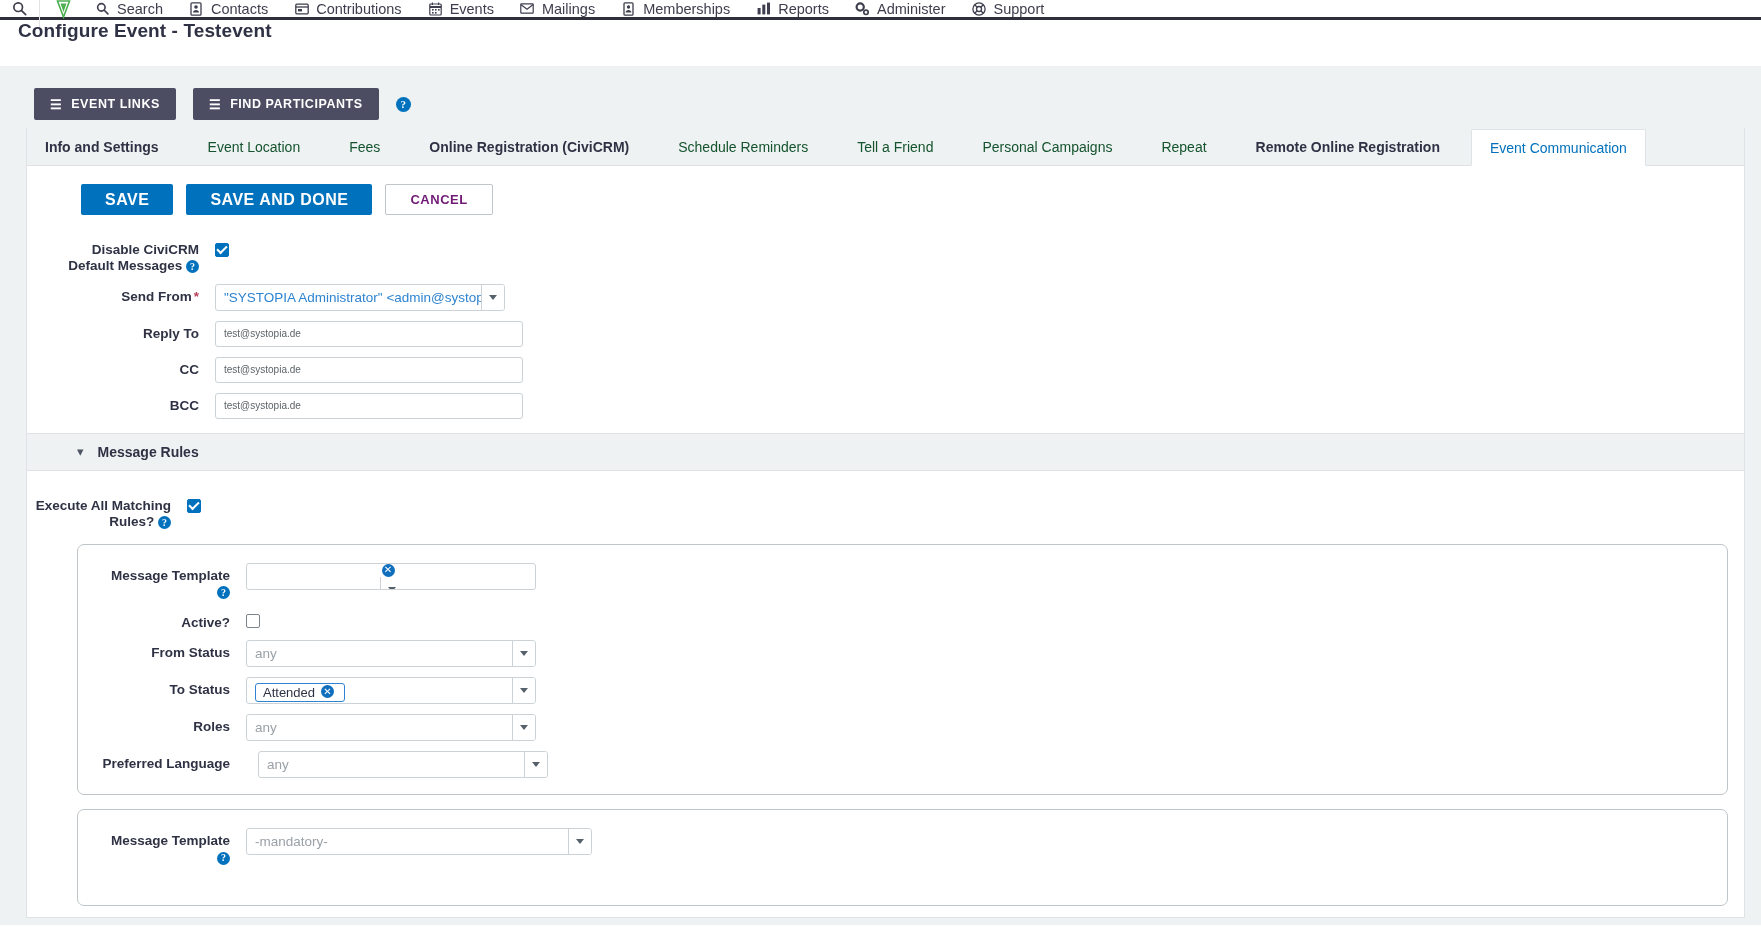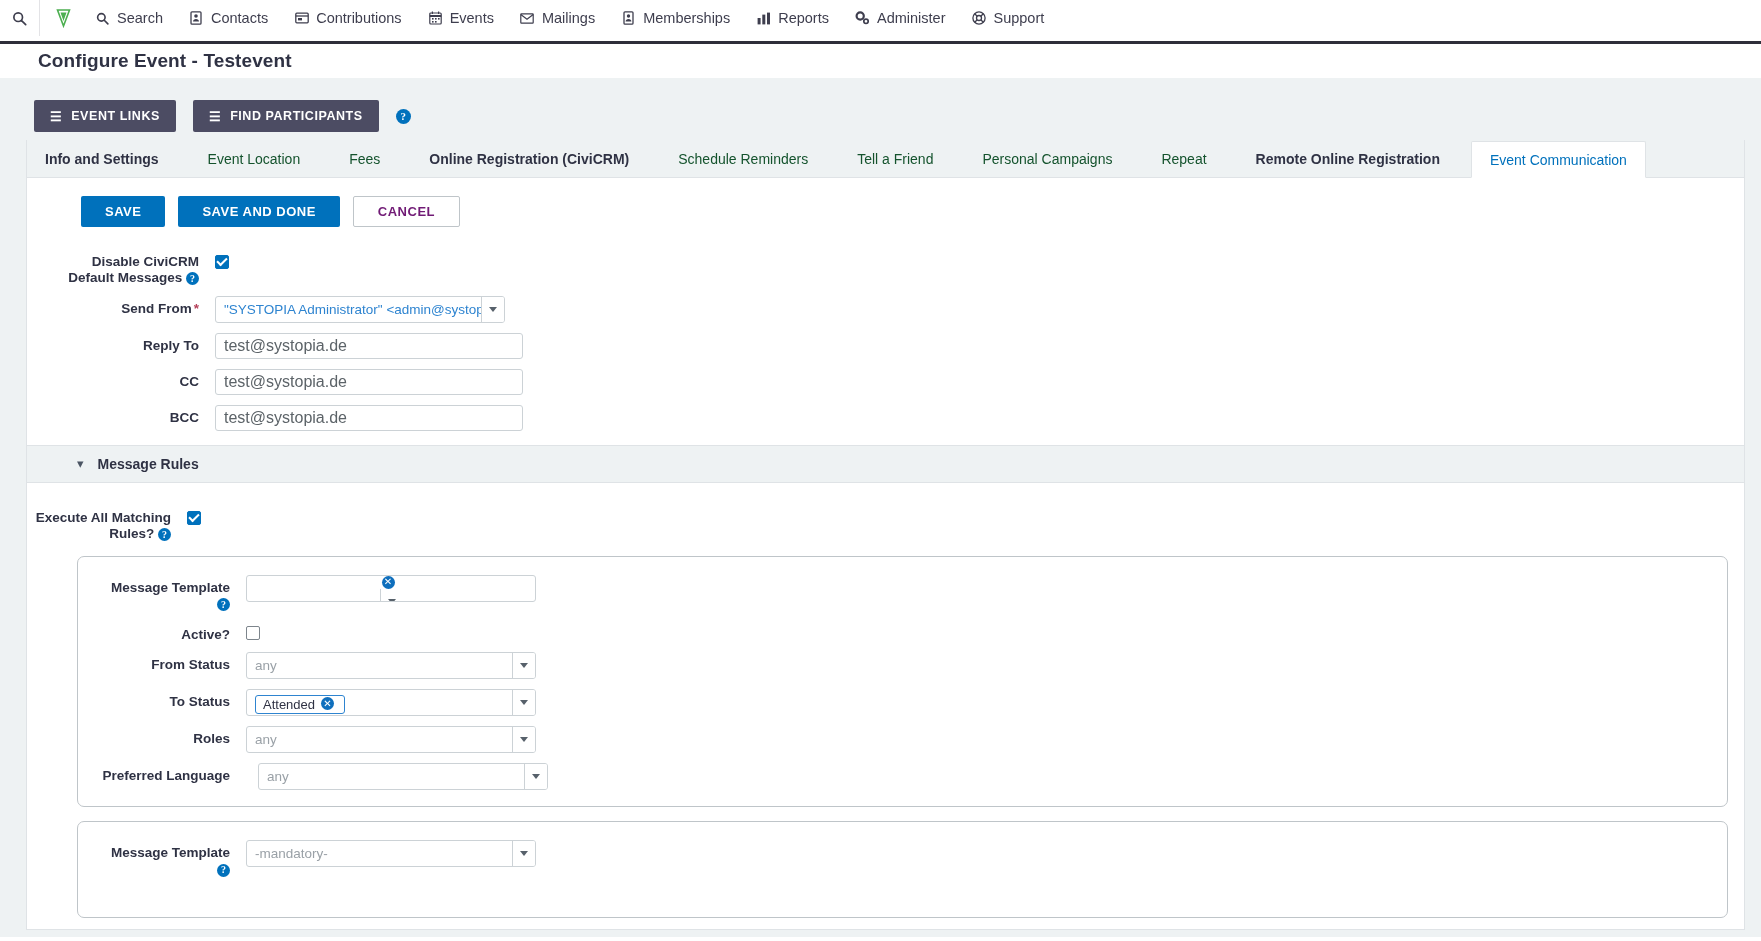--- a/index.html
+++ b/index.html
@@ -7,24 +7,25 @@
     margin: 0; padding: 0;
     width: 1761px; height: 941px;
     overflow: hidden;
     background: #ffffff;
     font-family: "Liberation Sans", sans-serif;
     -webkit-font-smoothing: antialiased;
   }
 
   
   #menubar {
-    height: 44px;
+    height: 20px;
     background: #ffffff;
     border-bottom: 3px solid #2f2f3a;
     display: flex;
+    align-items: center;
     position: relative;
   }
   #menubar .qsearch {
     width: 40px; height: 36px;
     display: flex; align-items: center; justify-content: center;
     border-right: 1px solid #e3e3e6;
     color: #3e3e4e;
   }
   #menubar .logo {
     width: 38px; height: 36px;
@@ -42,25 +43,25 @@
     cursor: pointer;
   }
   .menu-item .mi-ico {
     display: inline-flex; align-items: center; justify-content: center;
     width: 15px; height: 15px;
     color: #3e3e4e;
   }
 
   
   #page-title-bar {
-    height: 34px;
+    height: 46px;
     background: #ffffff;
     display: flex;
-    align-items: center;
-    padding-left: 38px;
+    align-items: flex-start;
+    padding-left: 18px;
   }
   #page-title-bar h1 {
     margin: 0;
     font-size: 19px;
     font-weight: bold;
     color: #2f3244;
     letter-spacing: 0.1px;
   }
 
   
@@ -149,21 +150,21 @@
   
   #form-area { padding: 18px 0 0 0; }
   #form-buttons {
     display: flex; gap: 13px;
     padding-left: 54px;
     margin-bottom: 22px;
   }
   .btn-primary {
     background: #0071bc; color: #ffffff;
     border: none; height: 31px; padding: 0 24px;
-    font-size: 13px; font-weight: bold; letter-spacing: 0.5px;
+    font-size: 16px; font-weight: bold; letter-spacing: 0.5px;
     cursor: pointer; border-radius: 2px;
   }
   .btn-cancel {
     background: #ffffff; color: #701a75;
     border: 1px solid #bfc5c9; height: 31px; padding: 0 24px;
     font-size: 13px; font-weight: bold; letter-spacing: 0.5px;
     cursor: pointer; border-radius: 2px;
   }
 
   .frow {
@@ -208,21 +209,21 @@
   }
   .cb.unchecked:after { display: none; }
 
   
   .tinput {
     width: 308px;
     height: 26px;
     border: 1px solid #ccd2d6;
     border-radius: 3px;
     background: #ffffff;
-    font-size: 16px;
+    font-size: 10px;
     color: #5c6368;
     padding: 0 8px;
     display: flex; align-items: center;
     cursor: text;
   }
 
   
   .sel2 {
     height: 27px;
     border: 1px solid #ccd2d6;
@@ -634,21 +635,21 @@
         </div>
       </div>
 
       <div class="rule-box" style="padding-bottom:40px;">
         <div class="frow" style="margin-bottom:0;">
           <div class="flabel">
             <span>Message Template</span><br>
             <span class="help-ico sm">?</span>
           </div>
           <div class="fctrl">
-            <div class="sel2" style="width:290px;">
+            <div class="sel2" style="width:346px;">
               <span class="s2val ph">-mandatory-</span>
               <span class="s2arrow">
                   <span class="caret"></span>
                 </span>
             </div>
           </div>
         </div>
       </div>
 
     </div>

